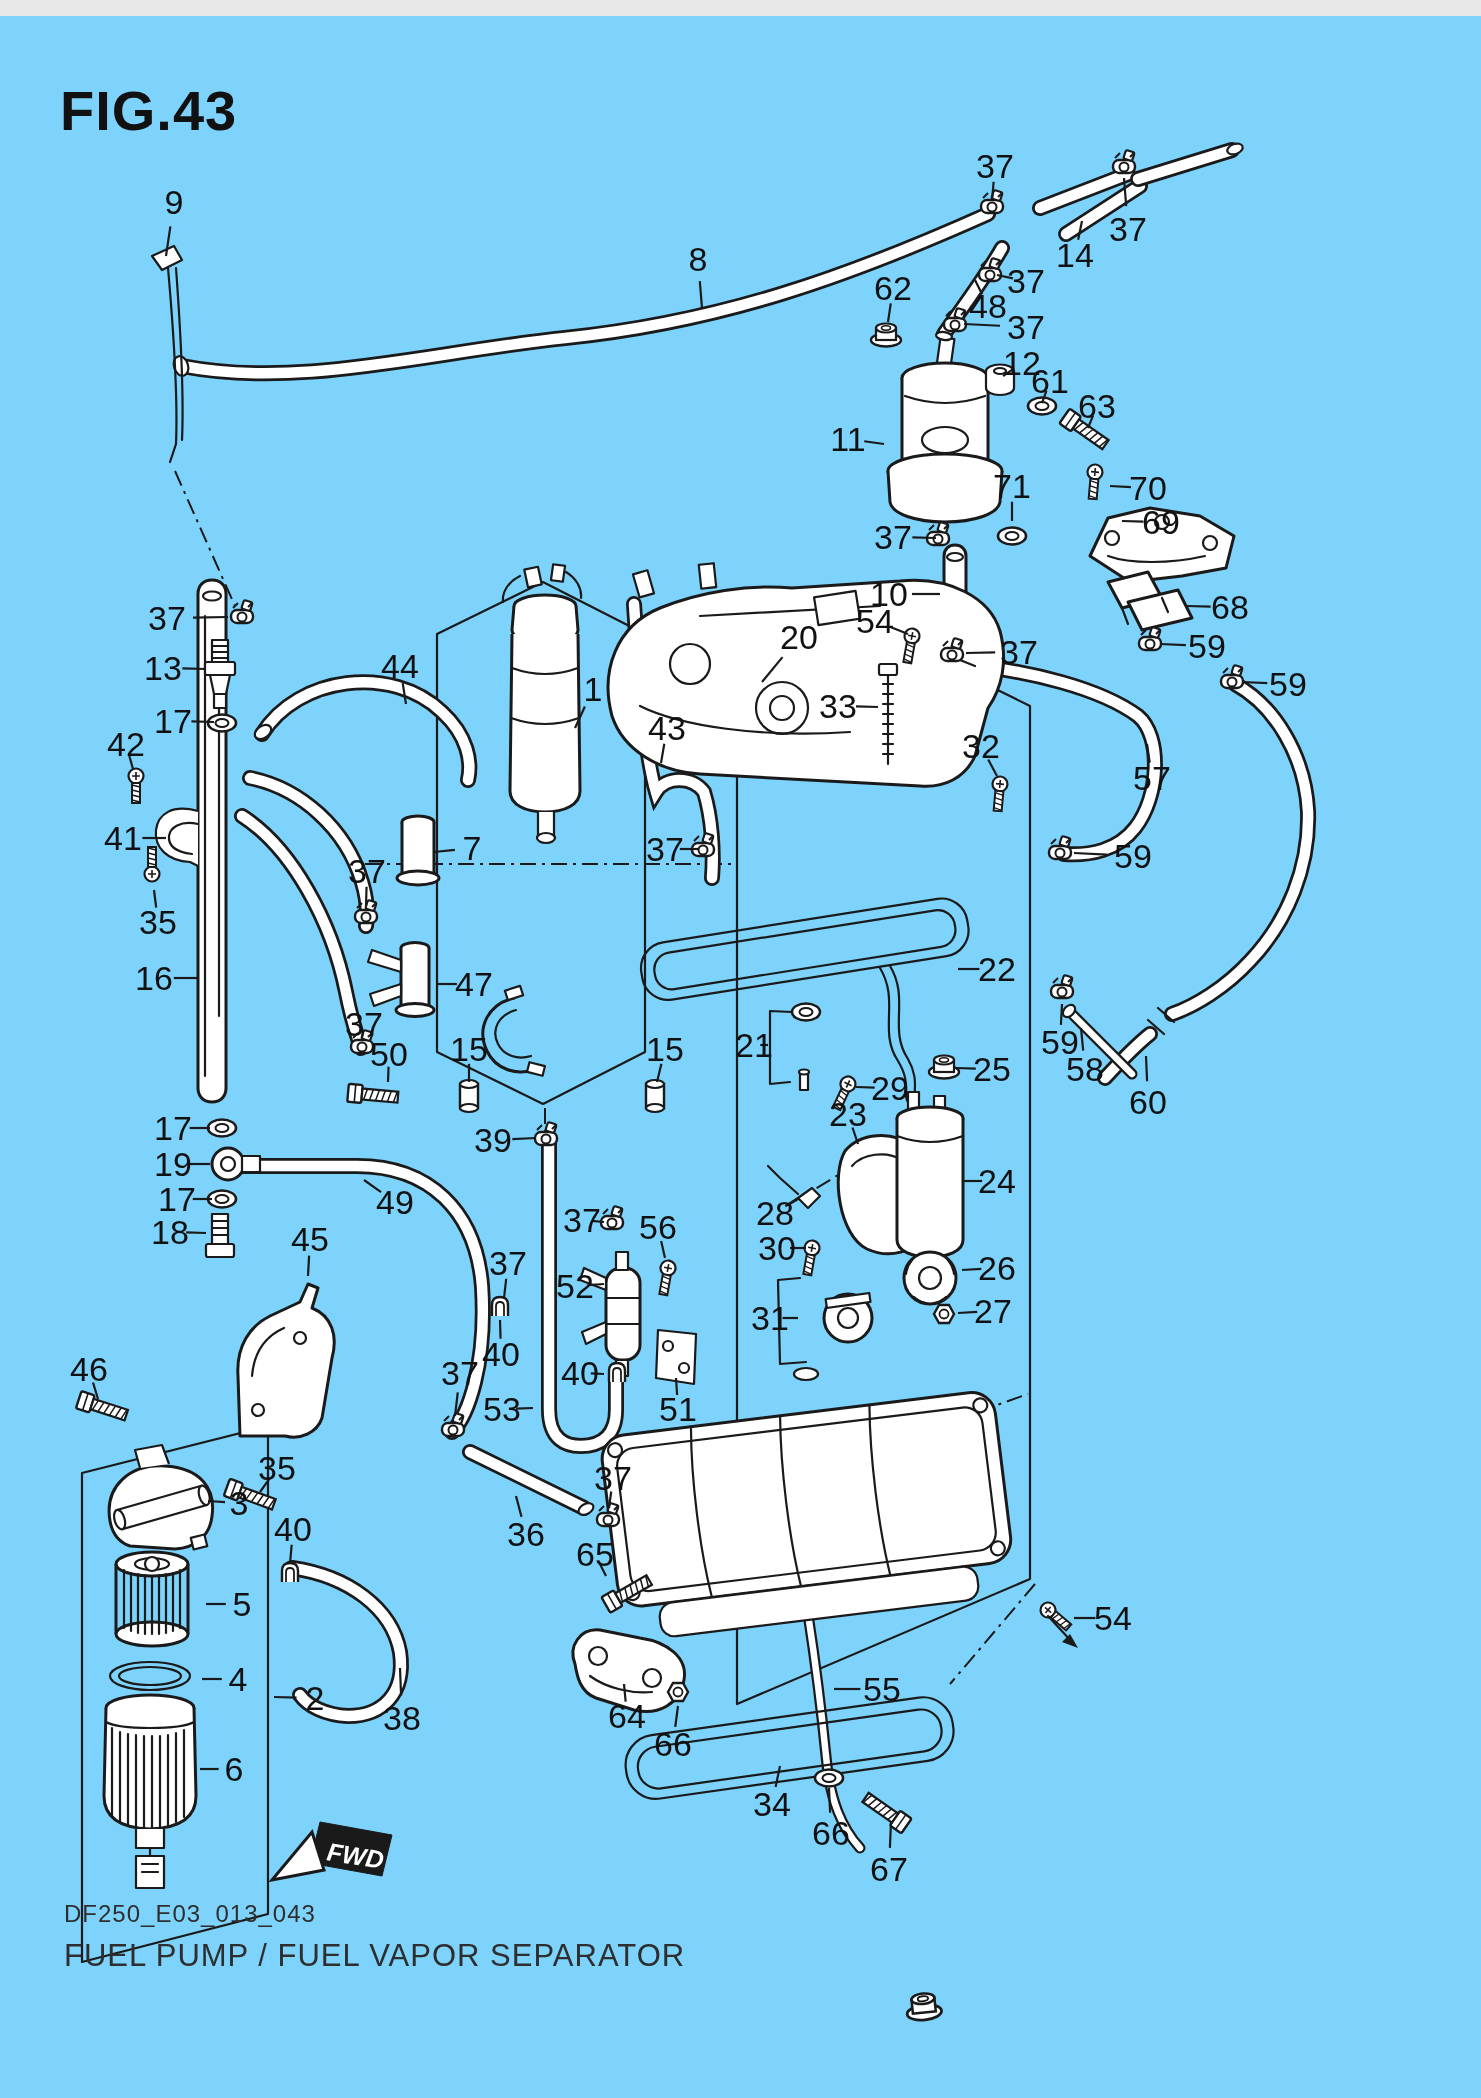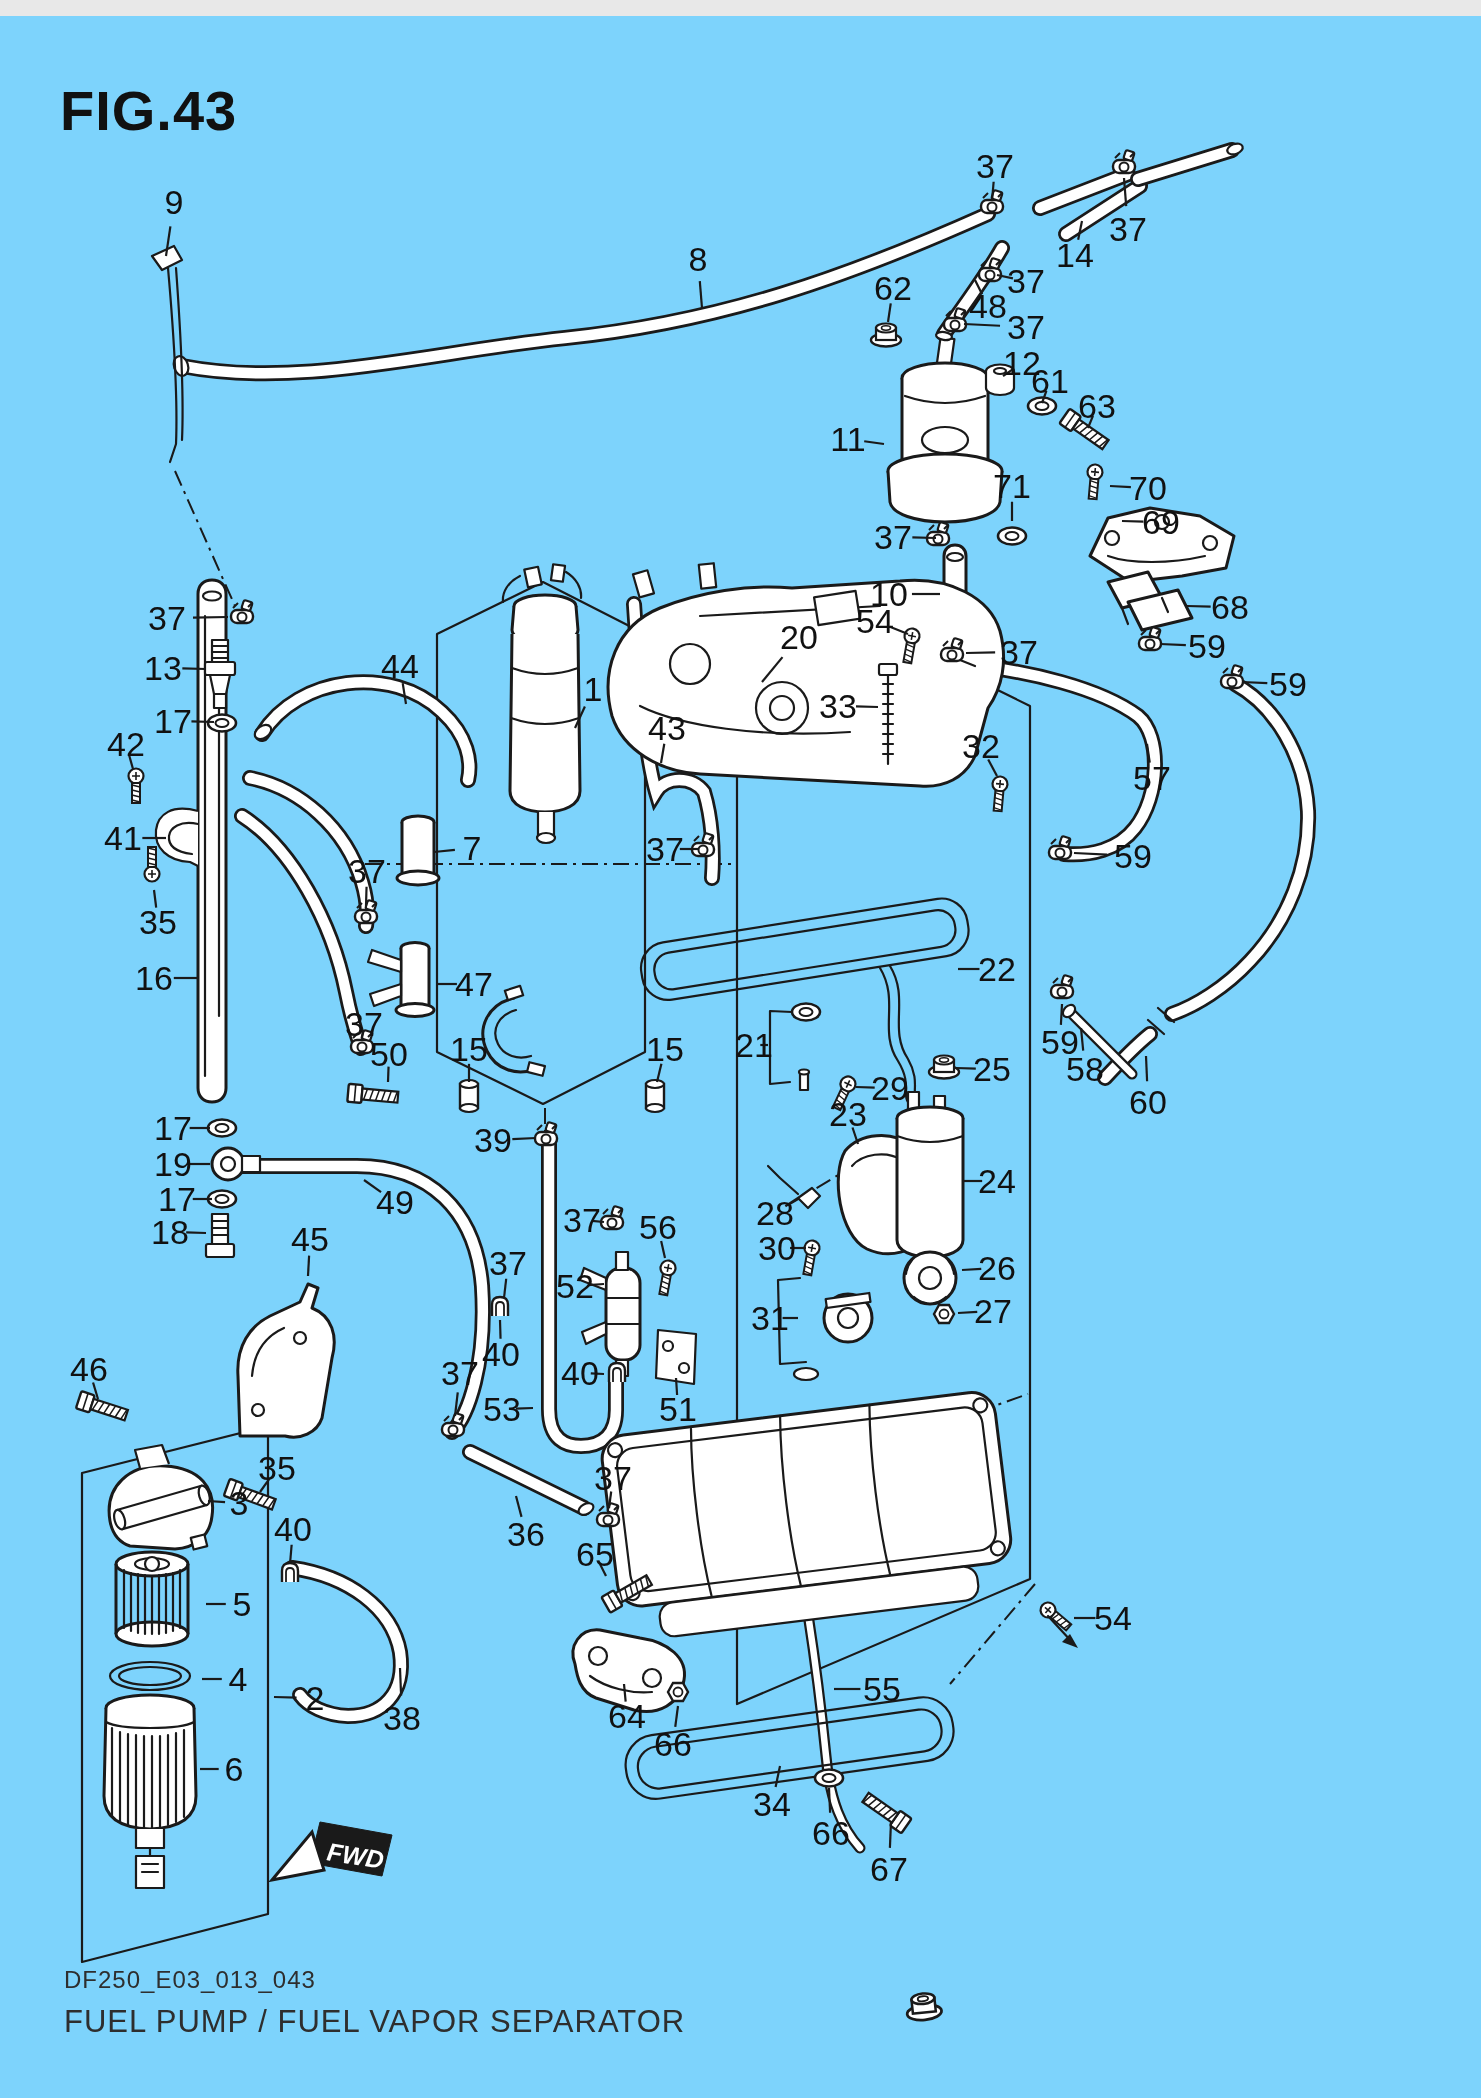--- a/index.html
+++ b/index.html
@@ -5,21 +5,21 @@
   html,body{margin:0;padding:0;background:#e8e8e8;}
   .page{
     position:relative;width:1481px;height:2098px;background:#7dd3fc;
     font-family:"Liberation Sans","DejaVu Sans",sans-serif;overflow:hidden;
     margin:16px auto;
   }
   .fig-title{
     position:absolute;left:60px;top:62px;font-size:56px;font-weight:bold;
     color:#111;letter-spacing:1px;
   }
-  .caption-block{position:absolute;left:64px;top:1950px;color:#2e2e2e;}
+  .caption-block{position:absolute;left:64px;top:1884px;color:#2e2e2e;}
   .caption-code{font-size:24px;letter-spacing:1px;margin:0 0 10px 0;}
   .caption-name{font-size:31px;letter-spacing:1px;margin:0;}
   svg{position:absolute;left:0;top:0;}
   .ln{fill:none;stroke:#1a1a1a;stroke-width:3;stroke-linejoin:round;stroke-linecap:round}
   .lnf{fill:#ffffff;stroke:#1a1a1a;stroke-width:3;stroke-linejoin:round}
   .ln2{fill:none;stroke:#1a1a1a;stroke-width:2.2;stroke-linejoin:round;stroke-linecap:round}
   .lnf2{fill:#ffffff;stroke:#1a1a1a;stroke-width:2.2;stroke-linejoin:round}
   .hose-o{fill:none;stroke:#1a1a1a;stroke-width:16;stroke-linecap:round}
   .hose-i{fill:none;stroke:#ffffff;stroke-width:10.5;stroke-linecap:round}
   .thin-o{fill:none;stroke:#1a1a1a;stroke-width:11;stroke-linecap:round}

